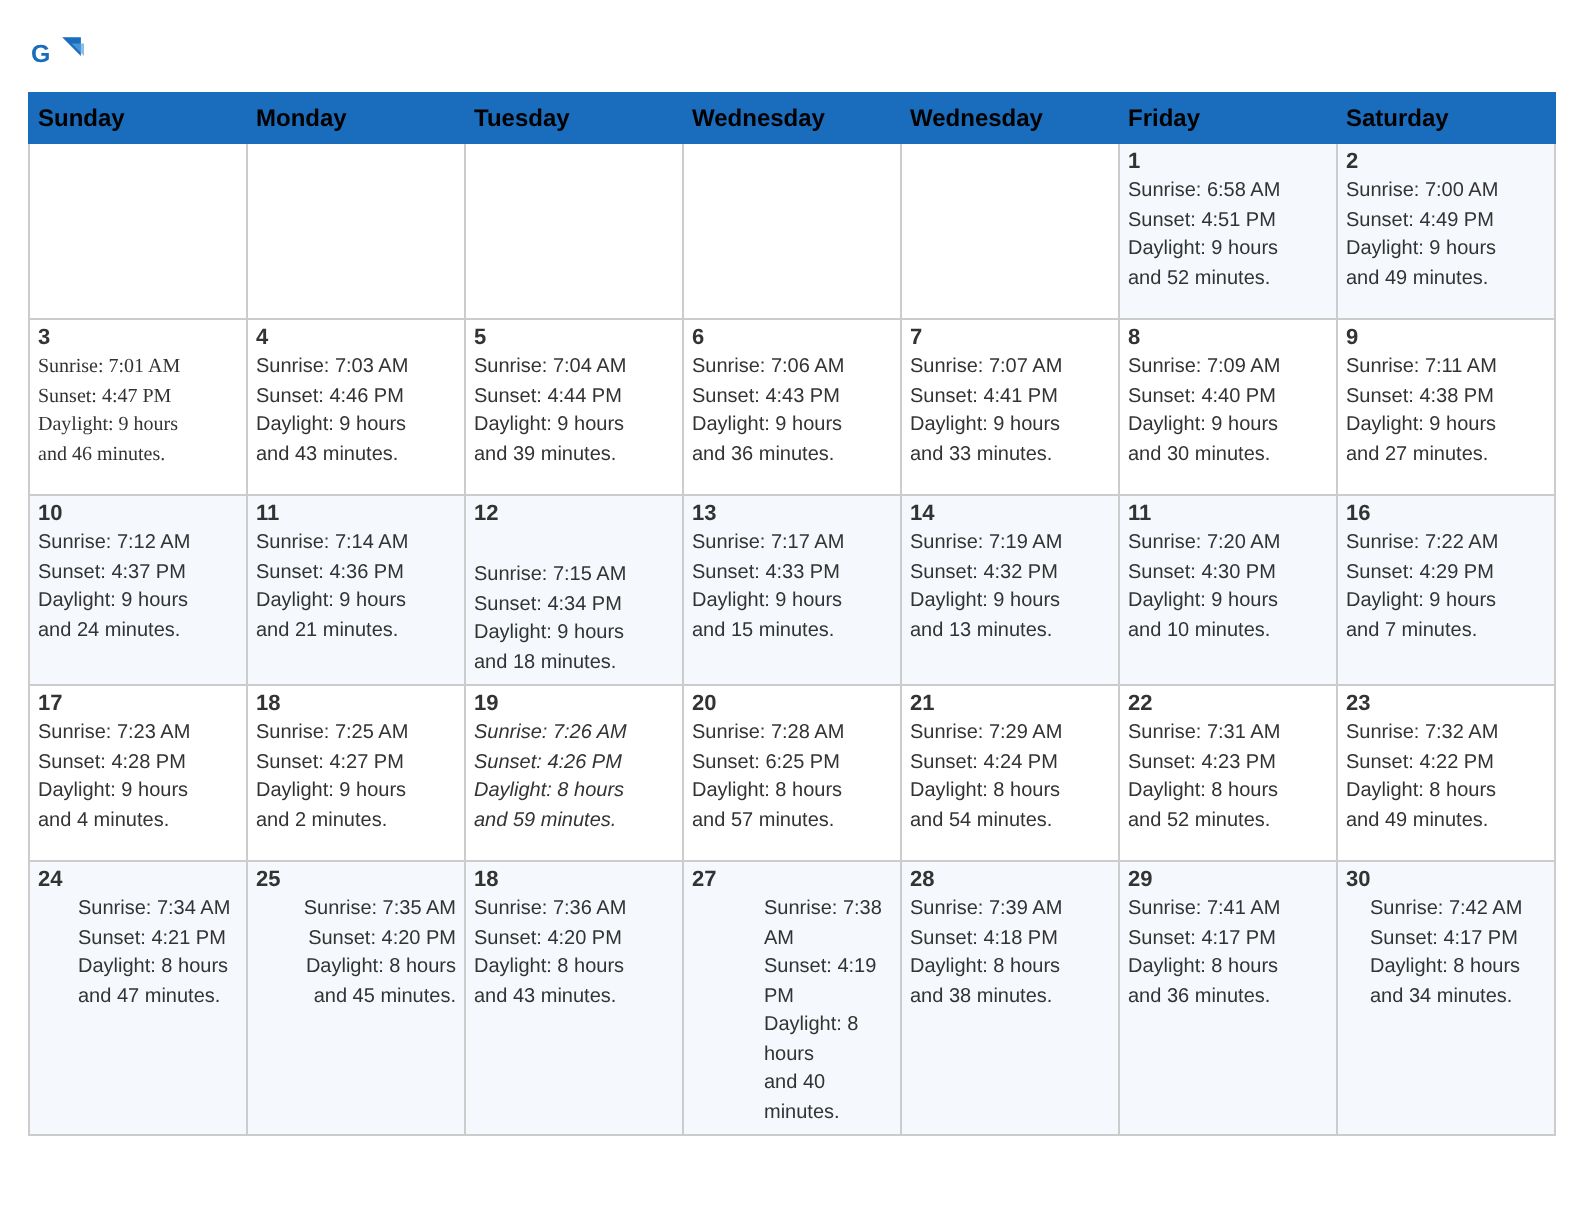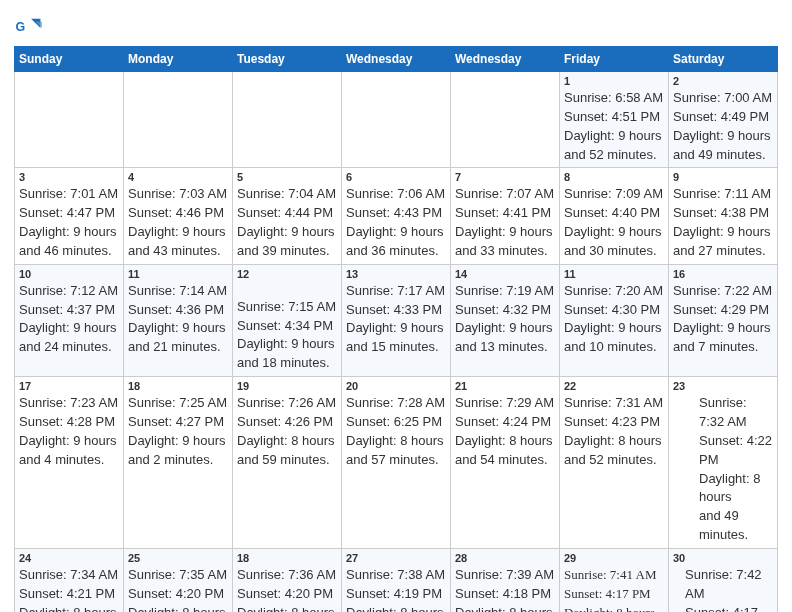--- a/index.html
+++ b/index.html
@@ -54,21 +54,21 @@
       font-size: 14px;
       color: #555;
     }
     table {
       width: 100%;
       border-collapse: collapse;
       table-layout: fixed;
     }
     thead tr th {
       background: #1a6cbc;
-      color: #ffffff;
+      color: #000000;
       font-size: 12px;
       font-weight: bold;
       padding: 5px 4px;
       text-align: left;
       border: 1px solid #1a6cbc;
     }
     tbody tr td {
       border: 1px solid #ccc;
       vertical-align: top;
       padding: 3px 4px;
@@ -80,21 +80,21 @@
     tbody tr:nth-child(odd) td {
       background: #f5f8fc;
     }
     .day-num {
       font-weight: bold;
       font-size: 11px;
       display: block;
       margin-bottom: 2px;
     }
     .day-info {
-      font-size: 13px;
+      font-size: 10px;
       line-height: 1.45;
       color: #333;
     }
     td.empty {
       background: #fff !important;
     }
   </style>
 </head>
 <body>
 
@@ -147,21 +147,21 @@
             <span class="day-num">2</span>
             <div class="day-info" style="white-space: pre-line;">Sunrise: 7:00 AM
 Sunset: 4:49 PM
 Daylight: 9 hours
 and 49 minutes.</div>
           </td>
         </tr>
         <tr>
           <td>
             <span class="day-num">3</span>
-            <div class="day-info" style="white-space: pre-line;">Sunrise: 7:01 AM
+            <div class="day-info" style="white-space: pre-line; font-family: Liberation Serif, serif;">Sunrise: 7:01 AM
 Sunset: 4:47 PM
 Daylight: 9 hours
 and 46 minutes.</div>
           </td>
           <td>
             <span class="day-num">4</span>
             <div class="day-info" style="white-space: pre-line;">Sunrise: 7:03 AM
 Sunset: 4:46 PM
 Daylight: 9 hours
 and 43 minutes.</div>
@@ -263,21 +263,21 @@
           </td>
           <td>
             <span class="day-num">18</span>
             <div class="day-info" style="white-space: pre-line;">Sunrise: 7:25 AM
 Sunset: 4:27 PM
 Daylight: 9 hours
 and 2 minutes.</div>
           </td>
           <td>
             <span class="day-num">19</span>
-            <div class="day-info" style="white-space: pre-line;">Sunrise: 7:26 AM
+            <div class="day-info" style="white-space: pre-line; font-style: italic;">Sunrise: 7:26 AM
 Sunset: 4:26 PM
 Daylight: 8 hours
 and 59 minutes.</div>
           </td>
           <td>
             <span class="day-num">20</span>
             <div class="day-info" style="white-space: pre-line;">Sunrise: 7:28 AM
 Sunset: 6:25 PM
 Daylight: 8 hours
 and 57 minutes.</div>
@@ -291,65 +291,65 @@
           </td>
           <td>
             <span class="day-num">22</span>
             <div class="day-info" style="white-space: pre-line;">Sunrise: 7:31 AM
 Sunset: 4:23 PM
 Daylight: 8 hours
 and 52 minutes.</div>
           </td>
           <td>
             <span class="day-num">23</span>
-            <div class="day-info" style="white-space: pre-line; margin-left: 26px;">Sunrise: 7:32 AM
+            <div class="day-info" style="white-space: pre-line;">Sunrise: 7:32 AM
 Sunset: 4:22 PM
 Daylight: 8 hours
 and 49 minutes.</div>
           </td>
         </tr>
         <tr>
           <td>
             <span class="day-num">24</span>
-            <div class="day-info" style="white-space: pre-line;">Sunrise: 7:34 AM
+            <div class="day-info" style="white-space: pre-line; margin-left: 20px;">Sunrise: 7:34 AM
 Sunset: 4:21 PM
 Daylight: 8 hours
 and 47 minutes.</div>
           </td>
           <td>
             <span class="day-num">25</span>
-            <div class="day-info" style="white-space: pre-line;">Sunrise: 7:35 AM
+            <div class="day-info" style="white-space: pre-line; text-align: right;">Sunrise: 7:35 AM
 Sunset: 4:20 PM
 Daylight: 8 hours
 and 45 minutes.</div>
           </td>
           <td>
             <span class="day-num">18</span>
             <div class="day-info" style="white-space: pre-line;">Sunrise: 7:36 AM
 Sunset: 4:20 PM
 Daylight: 8 hours
 and 43 minutes.</div>
           </td>
           <td>
             <span class="day-num">27</span>
-            <div class="day-info" style="white-space: pre-line;">Sunrise: 7:38 AM
+            <div class="day-info" style="white-space: pre-line; margin-left: 36px;">Sunrise: 7:38 AM
 Sunset: 4:19 PM
 Daylight: 8 hours
 and 40 minutes.</div>
           </td>
           <td>
             <span class="day-num">28</span>
             <div class="day-info" style="white-space: pre-line;">Sunrise: 7:39 AM
 Sunset: 4:18 PM
 Daylight: 8 hours
 and 38 minutes.</div>
           </td>
           <td>
             <span class="day-num">29</span>
-            <div class="day-info" style="white-space: pre-line; font-family: Liberation Serif, serif;">Sunrise: 7:41 AM
+            <div class="day-info" style="white-space: pre-line;">Sunrise: 7:41 AM
 Sunset: 4:17 PM
 Daylight: 8 hours
 and 36 minutes.</div>
           </td>
           <td>
             <span class="day-num">30</span>
             <div class="day-info" style="white-space: pre-line; margin-left: 12px;">Sunrise: 7:42 AM
 Sunset: 4:17 PM
 Daylight: 8 hours
 and 34 minutes.</div>

